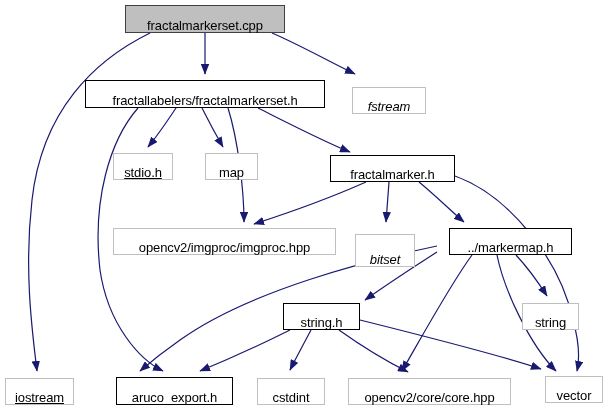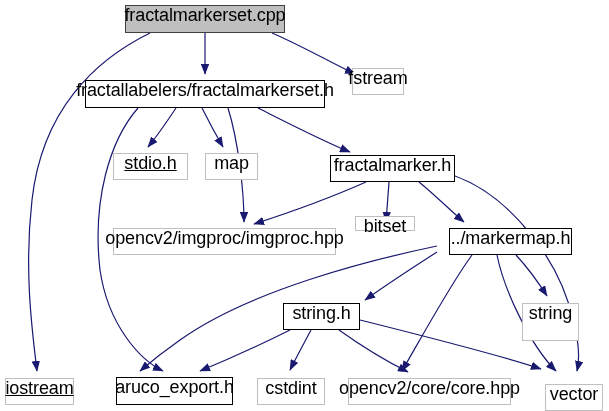--- a/index.html
+++ b/index.html
@@ -19,24 +19,24 @@
     position: absolute;
     left: 0;
     top: 0;
     width: 609px;
     height: 411px;
   }
   .node-box {
     position: absolute;
     box-sizing: border-box;
     display: flex;
-    align-items: flex-start;
+    align-items: flex-end;
     justify-content: center;
     font-family: "Liberation Sans", sans-serif;
-    font-size: 18px;
+    font-size: 13px;
     color: #000000;
     background: #ffffff;
     border: 1px solid #bfbfbf;
     white-space: nowrap;
     letter-spacing: -0.1px;
   }
   .node-box.strong {
     border: 1.6px solid #000000;
   }
   .node-box.root {
@@ -84,56 +84,56 @@
         <path d="M 360,320 C 420,335 500,355 541,369" fill="none" stroke="#191970" stroke-width="1.2" marker-end="url(#arrowhead)"></path>
       </g>
   </svg>
   <div id="nodes-layer">
       <div class="node-box root" style="left: 125px; top: 5px; width: 160px; height: 28px;">
         <span class="node-label">fractalmarkerset.cpp</span>
       </div>
       <div class="node-box strong" style="left: 85px; top: 80px; width: 240px; height: 28px;">
         <span class="node-label">fractallabelers/fractalmarkerset.h</span>
       </div>
-      <div class="node-box" style="left: 352px; top: 68px; width: 52px; height: 27px;">
+      <div class="node-box" style="left: 352px; top: 87px; width: 74px; height: 27px; font-style: italic;">
         <span class="node-label">fstream</span>
       </div>
-      <div class="node-box" style="left: 113px; top: 153px; width: 75px; height: 27px; text-decoration: underline;">
+      <div class="node-box" style="left: 113px; top: 153px; width: 60px; height: 27px; text-decoration: underline;">
         <span class="node-label">stdio.h</span>
       </div>
       <div class="node-box" style="left: 205px; top: 153px; width: 53px; height: 27px;">
         <span class="node-label">map</span>
       </div>
       <div class="node-box strong" style="left: 330px; top: 155px; width: 125px; height: 27px;">
         <span class="node-label">fractalmarker.h</span>
       </div>
       <div class="node-box" style="left: 113px; top: 228px; width: 223px; height: 27px;">
         <span class="node-label">opencv2/imgproc/imgproc.hpp</span>
       </div>
-      <div class="node-box" style="left: 355px; top: 216px; width: 60px; height: 15px;">
+      <div class="node-box" style="left: 355px; top: 234px; width: 60px; height: 33px; font-style: italic;">
         <span class="node-label">bitset</span>
       </div>
       <div class="node-box strong" style="left: 449px; top: 228px; width: 123px; height: 27px;">
         <span class="node-label">../markermap.h</span>
       </div>
       <div class="node-box strong" style="left: 283px; top: 303px; width: 77px; height: 27px;">
         <span class="node-label">string.h</span>
       </div>
-      <div class="node-box" style="left: 522px; top: 303px; width: 57px; height: 38px;">
+      <div class="node-box" style="left: 522px; top: 303px; width: 57px; height: 27px;">
         <span class="node-label">string</span>
       </div>
       <div class="node-box" style="left: 5px; top: 378px; width: 69px; height: 27px; text-decoration: underline;">
         <span class="node-label">iostream</span>
       </div>
       <div class="node-box strong" style="left: 116px; top: 377px; width: 117px; height: 28px;">
         <span class="node-label">aruco_export.h</span>
       </div>
       <div class="node-box" style="left: 257px; top: 378px; width: 68px; height: 27px;">
         <span class="node-label">cstdint</span>
       </div>
       <div class="node-box" style="left: 348px; top: 378px; width: 163px; height: 27px;">
         <span class="node-label">opencv2/core/core.hpp</span>
       </div>
-      <div class="node-box" style="left: 545px; top: 384px; width: 58px; height: 27px;">
+      <div class="node-box" style="left: 545px; top: 376px; width: 58px; height: 27px;">
         <span class="node-label">vector</span>
       </div>
     </div>
 </div>
 
 </body></html>

